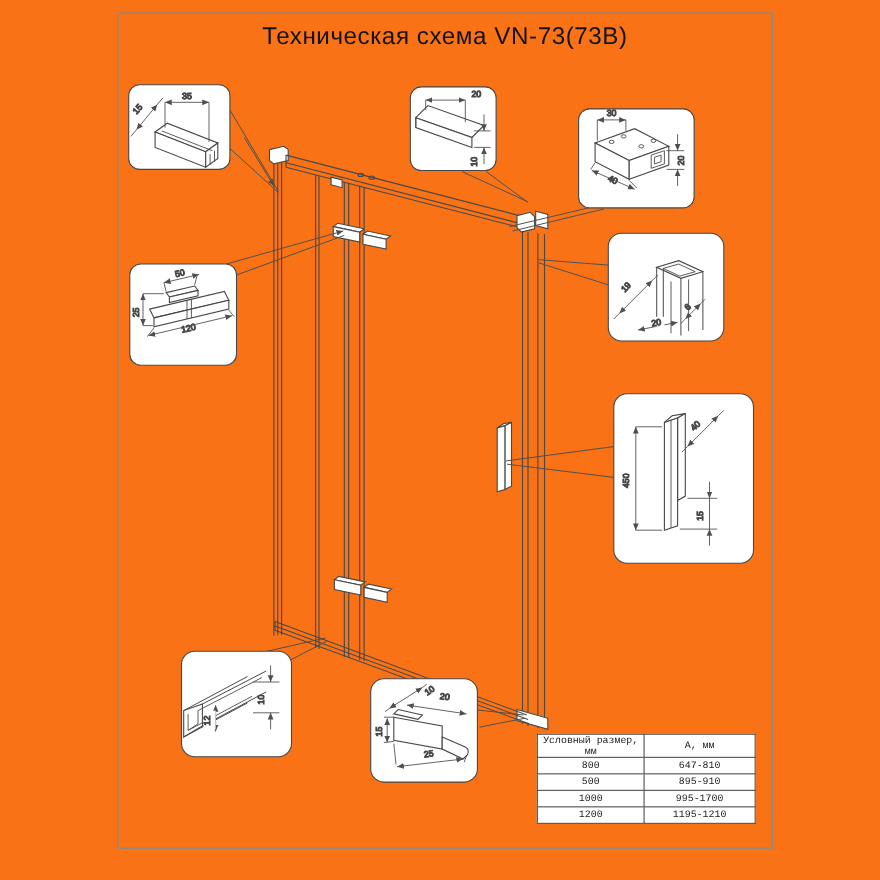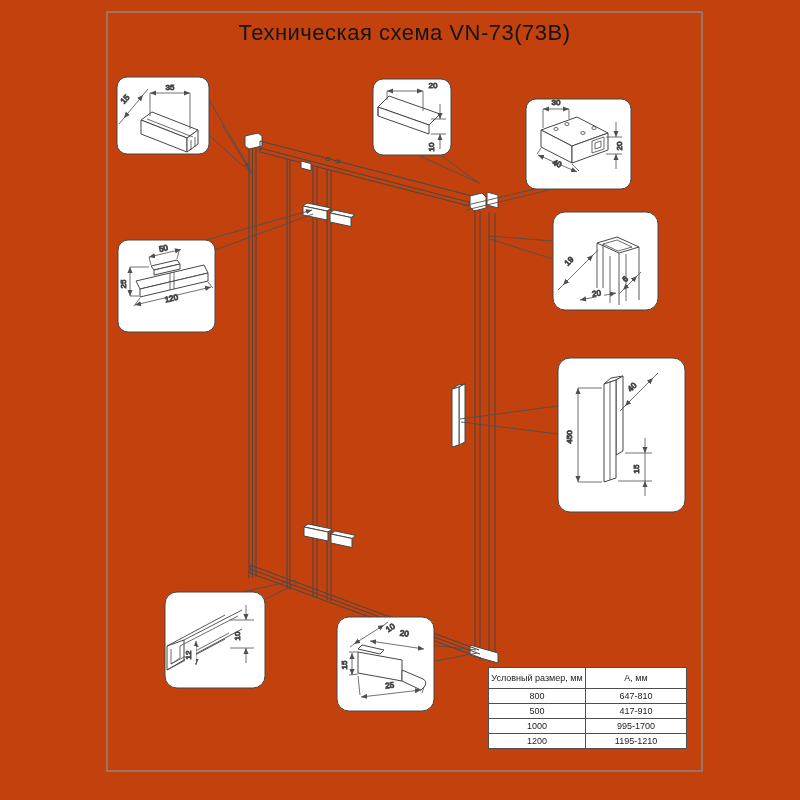--- a/index.html
+++ b/index.html
@@ -1,22 +1,22 @@
 <!DOCTYPE html>
 <html><head>
 <meta charset="utf-8">
 <style>
   html,body{margin:0;padding:0;background:#fff;}
-  .page{position:relative;width:800px;height:800px;background:#c2410c;overflow:hidden;
+  .page{position:relative;width:800px;height:800px;background:#f97316;overflow:hidden;
         font-family:"Liberation Sans", sans-serif;color:#222;}
   .title{position:absolute;left:107px;top:20px;width:595px;text-align:center;
          font-size:22px;font-weight:400;color:#141414;letter-spacing:.5px;}
   .drawing{position:absolute;left:0;top:0;}
   .size-table{position:absolute;left:488px;top:667px;border-collapse:collapse;
-              font-size:9px;color:#222;background:#fff;}
+              font-size:9px;color:#222;background:#fff;font-family:Liberation Mono, monospace;}
   .size-table th,.size-table td{border:1px solid #4f4f4f;text-align:center;
               font-weight:400;padding:0 2px;}
   .size-table th{height:20px;}
   .size-table td{height:14px;}
   .size-table .col-size{width:92px;}
   .size-table .col-a{width:96px;}
   svg text{font-family:"Liberation Sans", sans-serif;font-size:8px;fill:#2b2b2b;}
 </style>
 </head>
 <body>
@@ -251,21 +251,21 @@
         <th class="col-a">А, мм</th>
       </tr>
     </thead>
     <tbody>
       <tr>
         <td>800</td>
         <td>647-810</td>
       </tr>
       <tr>
         <td>500</td>
-        <td>417-910</td>
+        <td>895-910</td>
       </tr>
       <tr>
         <td>1000</td>
         <td>995-1700</td>
       </tr>
       <tr>
         <td>1200</td>
         <td>1195-1210</td>
       </tr>
     </tbody>

